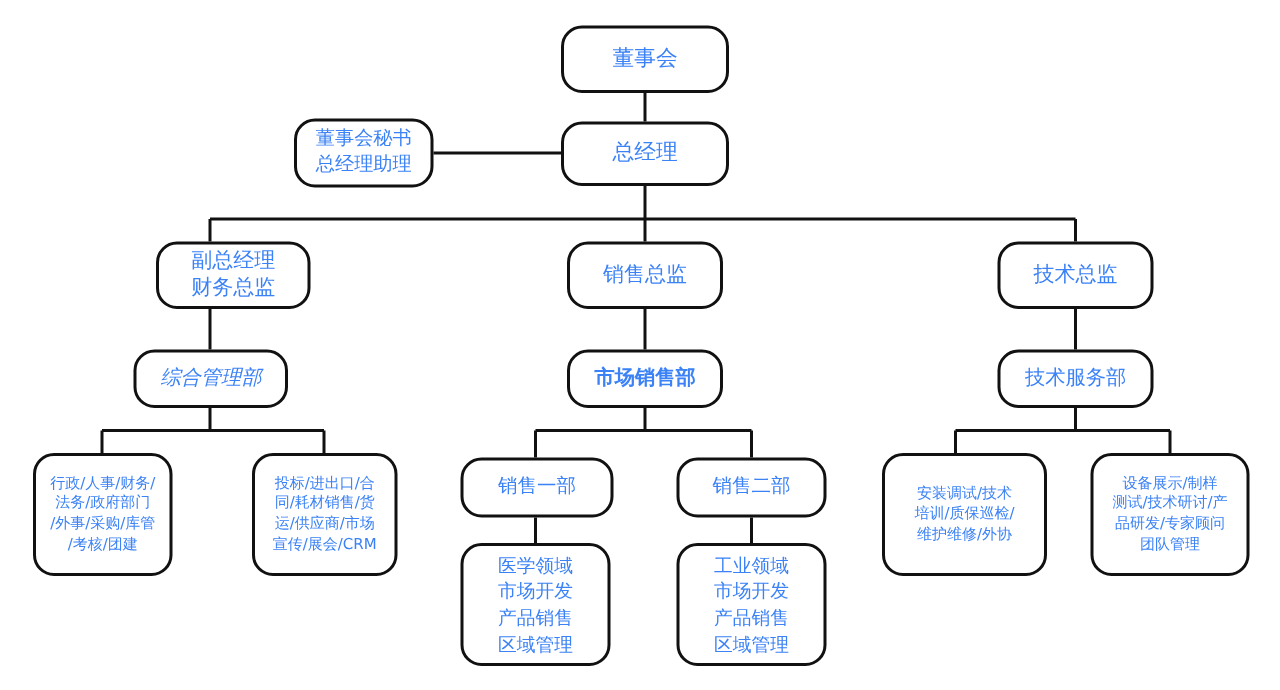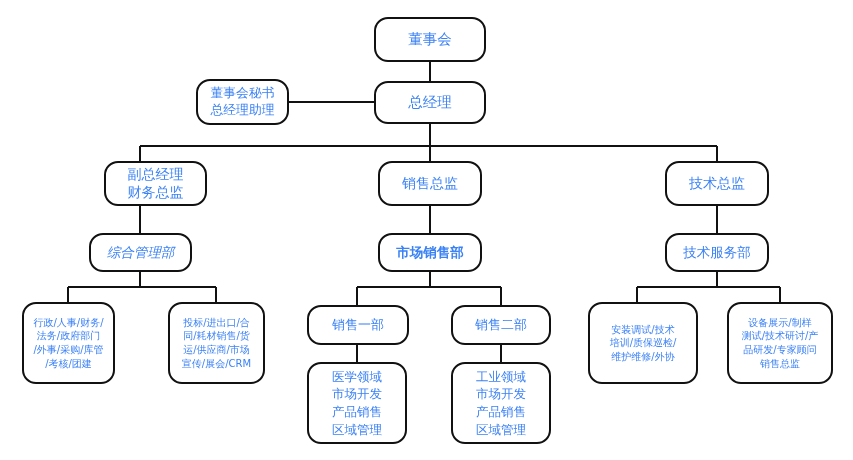--- a/index.html
+++ b/index.html
@@ -170,16 +170,16 @@
   <div class="node leaf" style="left:588px; top:302px; width:110px; height:82px;">
     <span class="node-label">安装调试/技术
 培训/质保巡检/
 维护维修/外协</span>
   </div>
 
   <div class="node leaf" style="left:727px; top:302px; width:106px; height:82px;">
     <span class="node-label">设备展示/制样
 测试/技术研讨/产
 品研发/专家顾问
-销售总监</span>
+团队管理</span>
   </div>
 
 </div>
 
 </body></html>

